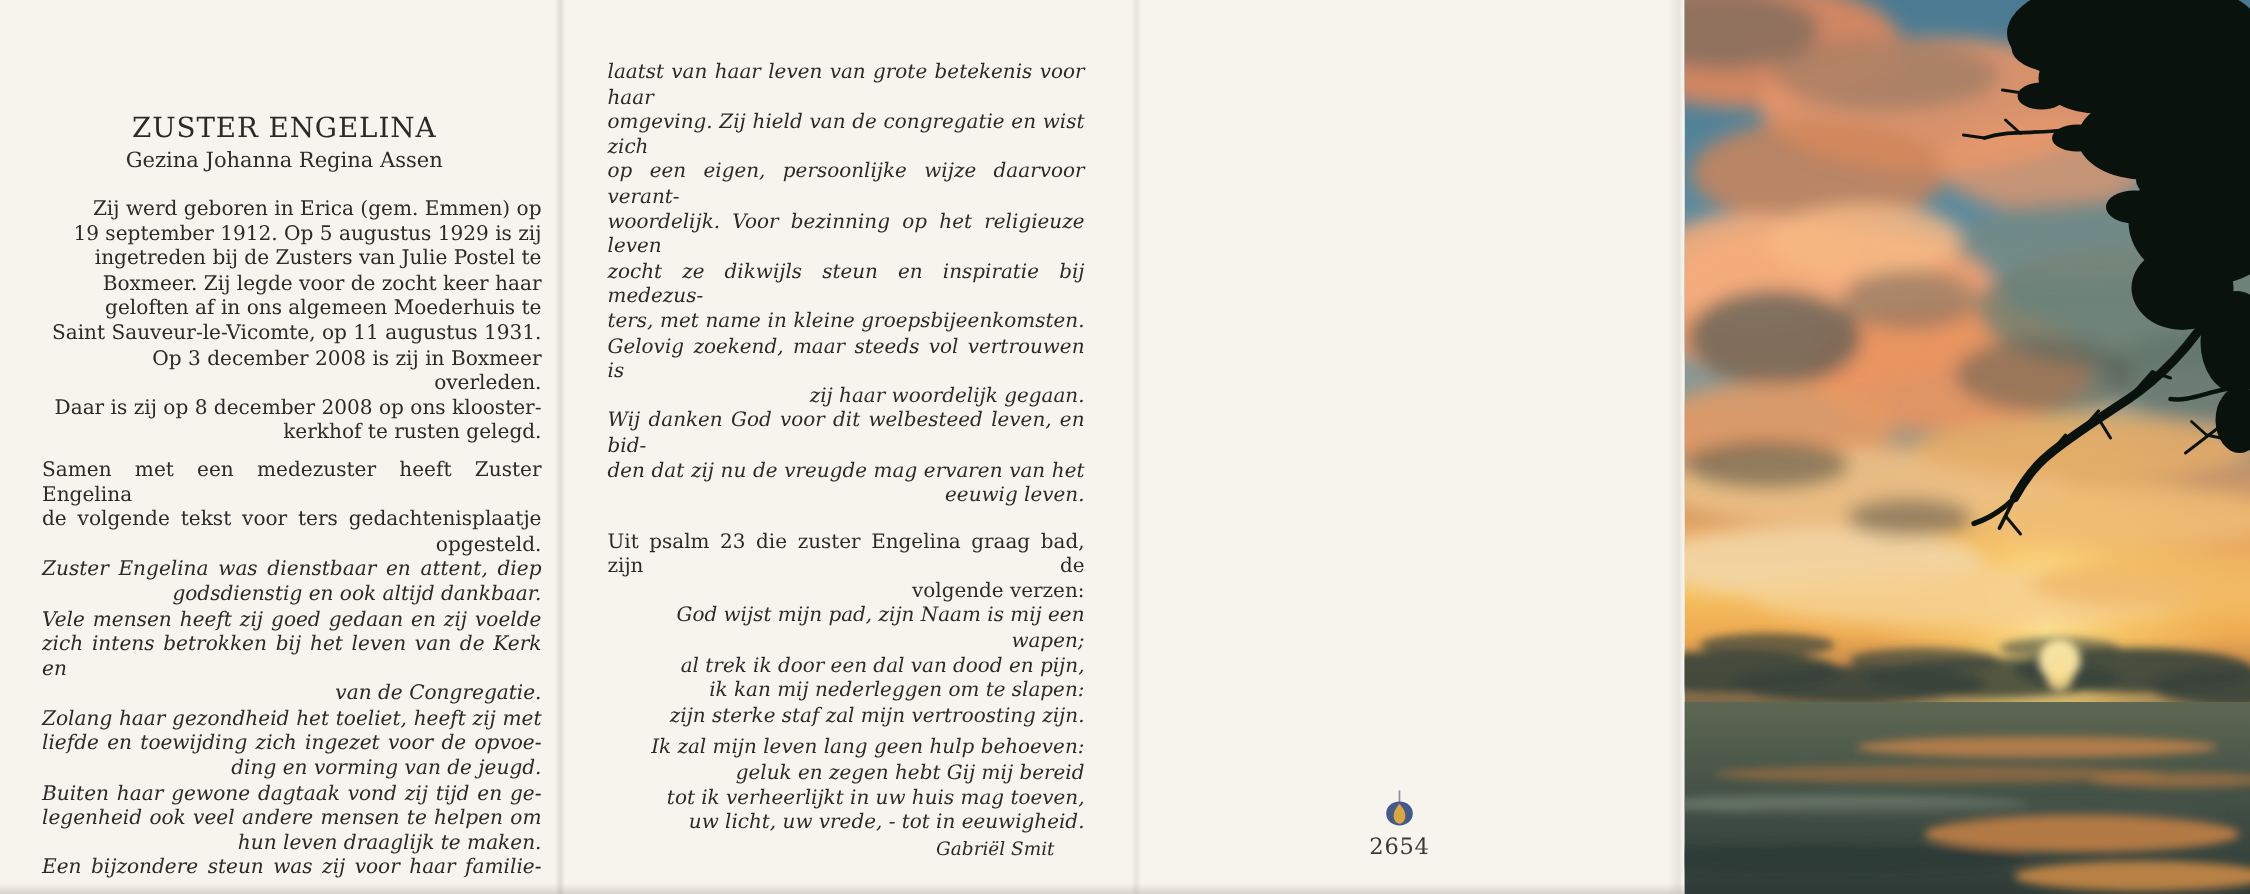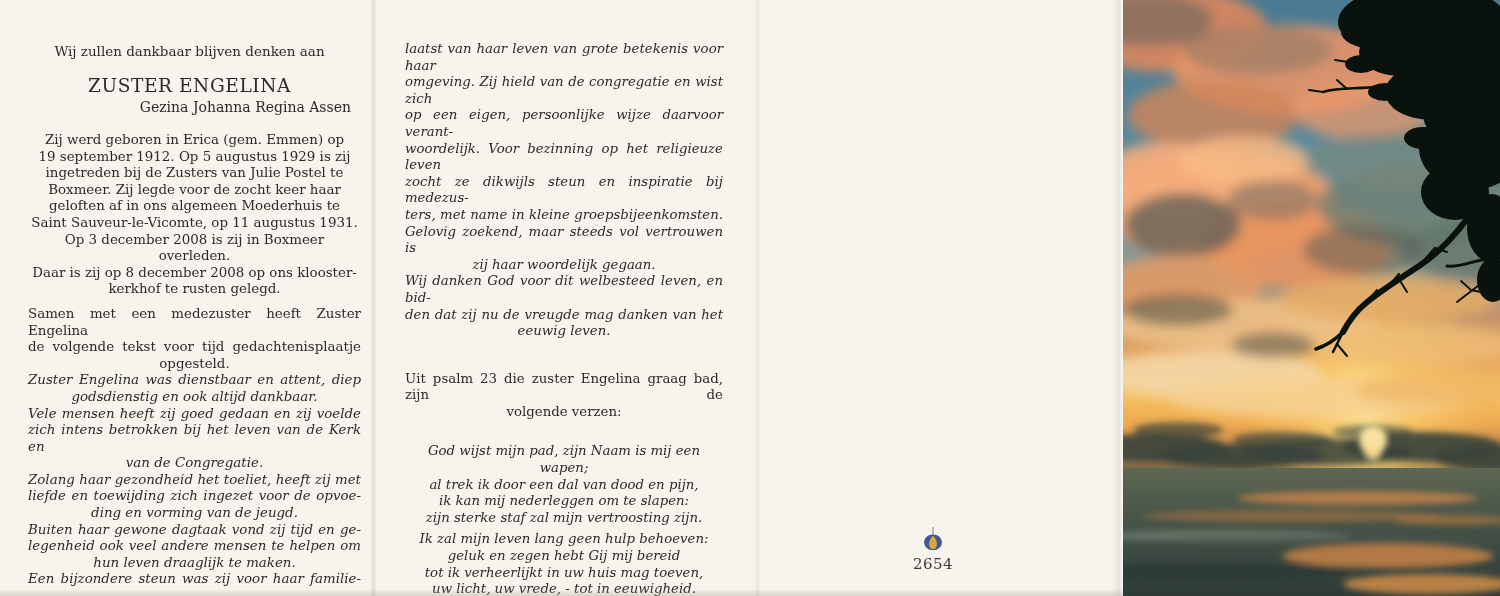--- a/index.html
+++ b/index.html
@@ -3,25 +3,25 @@
 <meta charset="utf-8">
 <style>
   html,body{margin:0;padding:0;background:#e9e6df;}
   .scan{position:relative;width:1500px;height:596px;background:#f7f4ee;overflow:hidden;
         font-family:"DejaVu Serif","Liberation Serif",serif;color:#2b2a28;}
   .panel{position:absolute;top:0;height:596px;}
   .panel-left{left:28px;width:333px;}
   .panel-middle{left:405px;width:318px;}
   .hdr{position:absolute;top:43px;left:0;right:10px;text-align:center;font-size:13.5px;}
   .title{position:absolute;top:75px;left:0;right:10px;text-align:center;font-size:18.5px;letter-spacing:.6px;}
-  .subtitle{position:absolute;top:99px;left:0;right:10px;text-align:right;font-size:14px;}
+  .subtitle{position:absolute;top:99px;left:0;right:10px;text-align:center;font-size:14px;}
   .blocks{position:absolute;left:0;right:0;}
   #left-blocks{top:132px;font-size:13.4px;}
   #middle-blocks{top:41px;font-size:13.3px;}
-  .line{line-height:16.6px;text-align:center;}
+  .line{line-height:16.6px;text-align:right;}
   .line.j{text-align:justify;text-align-last:justify;}
   .line.r{text-align:right;}
   .block.italic{font-style:italic;}
   .block.small{font-size:12.3px;}
   .fold{position:absolute;top:0;height:596px;pointer-events:none;}
   .fold1{left:370px;width:7px;background:linear-gradient(90deg,rgba(0,0,0,0) 0%,rgba(170,164,152,.30) 50%,rgba(0,0,0,0) 100%);}
   .fold2{left:754px;width:7px;background:linear-gradient(90deg,rgba(0,0,0,0) 0%,rgba(180,175,164,.22) 50%,rgba(0,0,0,0) 100%);}
   .fold3{left:1111px;width:12px;background:linear-gradient(90deg,rgba(0,0,0,0) 0%,rgba(185,180,168,.25) 70%,rgba(255,255,255,.5) 100%);}
   .bottom-edge{position:absolute;left:0;top:589px;width:1123px;height:7px;
         background:linear-gradient(180deg,rgba(0,0,0,0),rgba(168,163,152,.40));}
@@ -30,38 +30,37 @@
   .marknum{font-size:15px;color:#3a3a38;letter-spacing:.5px;margin-top:1px;}
   .photo{position:absolute;left:1123px;top:0;width:377px;height:596px;}
   .photo svg{display:block;}
 </style>
 </head>
 <body>
 
 <div class="scan">
 
   <div class="panel panel-left">
-    <div class="hdr">Wij zullen dankbaar blijven denken aan</div>
     <div class="title">ZUSTER ENGELINA</div>
     <div class="subtitle">Gezina Johanna Regina Assen</div>
     <div id="left-blocks" class="blocks">
         <div class="block roman">
           <div class="line">Zij werd geboren in Erica (gem. Emmen) op</div>
           <div class="line">19 september 1912. Op 5 augustus 1929 is zij</div>
           <div class="line">ingetreden bij de Zusters van Julie Postel te</div>
           <div class="line">Boxmeer. Zij legde voor de zocht keer haar</div>
           <div class="line">geloften af in ons algemeen Moederhuis te</div>
           <div class="line">Saint Sauveur-le-Vicomte, op 11 augustus 1931.</div>
           <div class="line">Op 3 december 2008 is zij in Boxmeer overleden.</div>
           <div class="line">Daar is zij op 8 december 2008 op ons klooster-</div>
           <div class="line">kerkhof te rusten gelegd.</div>
         </div>
         <div class="block roman" style="margin-top: 8px;">
           <div class="line j">Samen met een medezuster heeft Zuster Engelina</div>
-          <div class="line j">de volgende tekst voor tijd gedachtenisplaatje</div>
+          <div class="line j">de volgende tekst voor ters gedachtenisplaatje</div>
           <div class="line">opgesteld.</div>
         </div>
         <div class="block italic">
           <div class="line j">Zuster Engelina was dienstbaar en attent, diep</div>
           <div class="line">godsdienstig en ook altijd dankbaar.</div>
         </div>
         <div class="block italic">
           <div class="line j">Vele mensen heeft zij goed gedaan en zij voelde</div>
           <div class="line j">zich intens betrokken bij het leven van de Kerk en</div>
           <div class="line">van de Congregatie.</div>
@@ -89,28 +88,28 @@
           <div class="line j">omgeving. Zij hield van de congregatie en wist zich</div>
           <div class="line j">op een eigen, persoonlijke wijze daarvoor verant-</div>
           <div class="line j">woordelijk. Voor bezinning op het religieuze leven</div>
           <div class="line j">zocht ze dikwijls steun en inspiratie bij medezus-</div>
           <div class="line j">ters, met name in kleine groepsbijeenkomsten.</div>
           <div class="line j">Gelovig zoekend, maar steeds vol vertrouwen is</div>
           <div class="line">zij haar woordelijk gegaan.</div>
         </div>
         <div class="block italic">
           <div class="line j">Wij danken God voor dit welbesteed leven, en bid-</div>
-          <div class="line j">den dat zij nu de vreugde mag danken van het</div>
+          <div class="line j">den dat zij nu de vreugde mag ervaren van het</div>
           <div class="line">eeuwig leven.</div>
         </div>
-        <div class="block roman" style="margin-top: 31px;">
+        <div class="block roman" style="margin-top: 14px;">
           <div class="line j">Uit psalm 23 die zuster Engelina graag bad, zijn de</div>
           <div class="line">volgende verzen:</div>
         </div>
-        <div class="block italic" style="margin-top: 23px;">
+        <div class="block italic" style="margin-top: 0;">
           <div class="line">God wijst mijn pad, zijn Naam is mij een wapen;</div>
           <div class="line">al trek ik door een dal van dood en pijn,</div>
           <div class="line">ik kan mij nederleggen om te slapen:</div>
           <div class="line">zijn sterke staf zal mijn vertroosting zijn.</div>
         </div>
         <div class="block italic" style="margin-top: 5px;">
           <div class="line">Ik zal mijn leven lang geen hulp behoeven:</div>
           <div class="line">geluk en zegen hebt Gij mij bereid</div>
           <div class="line">tot ik verheerlijkt in uw huis mag toeven,</div>
           <div class="line">uw licht, uw vrede, - tot in eeuwigheid.</div>

